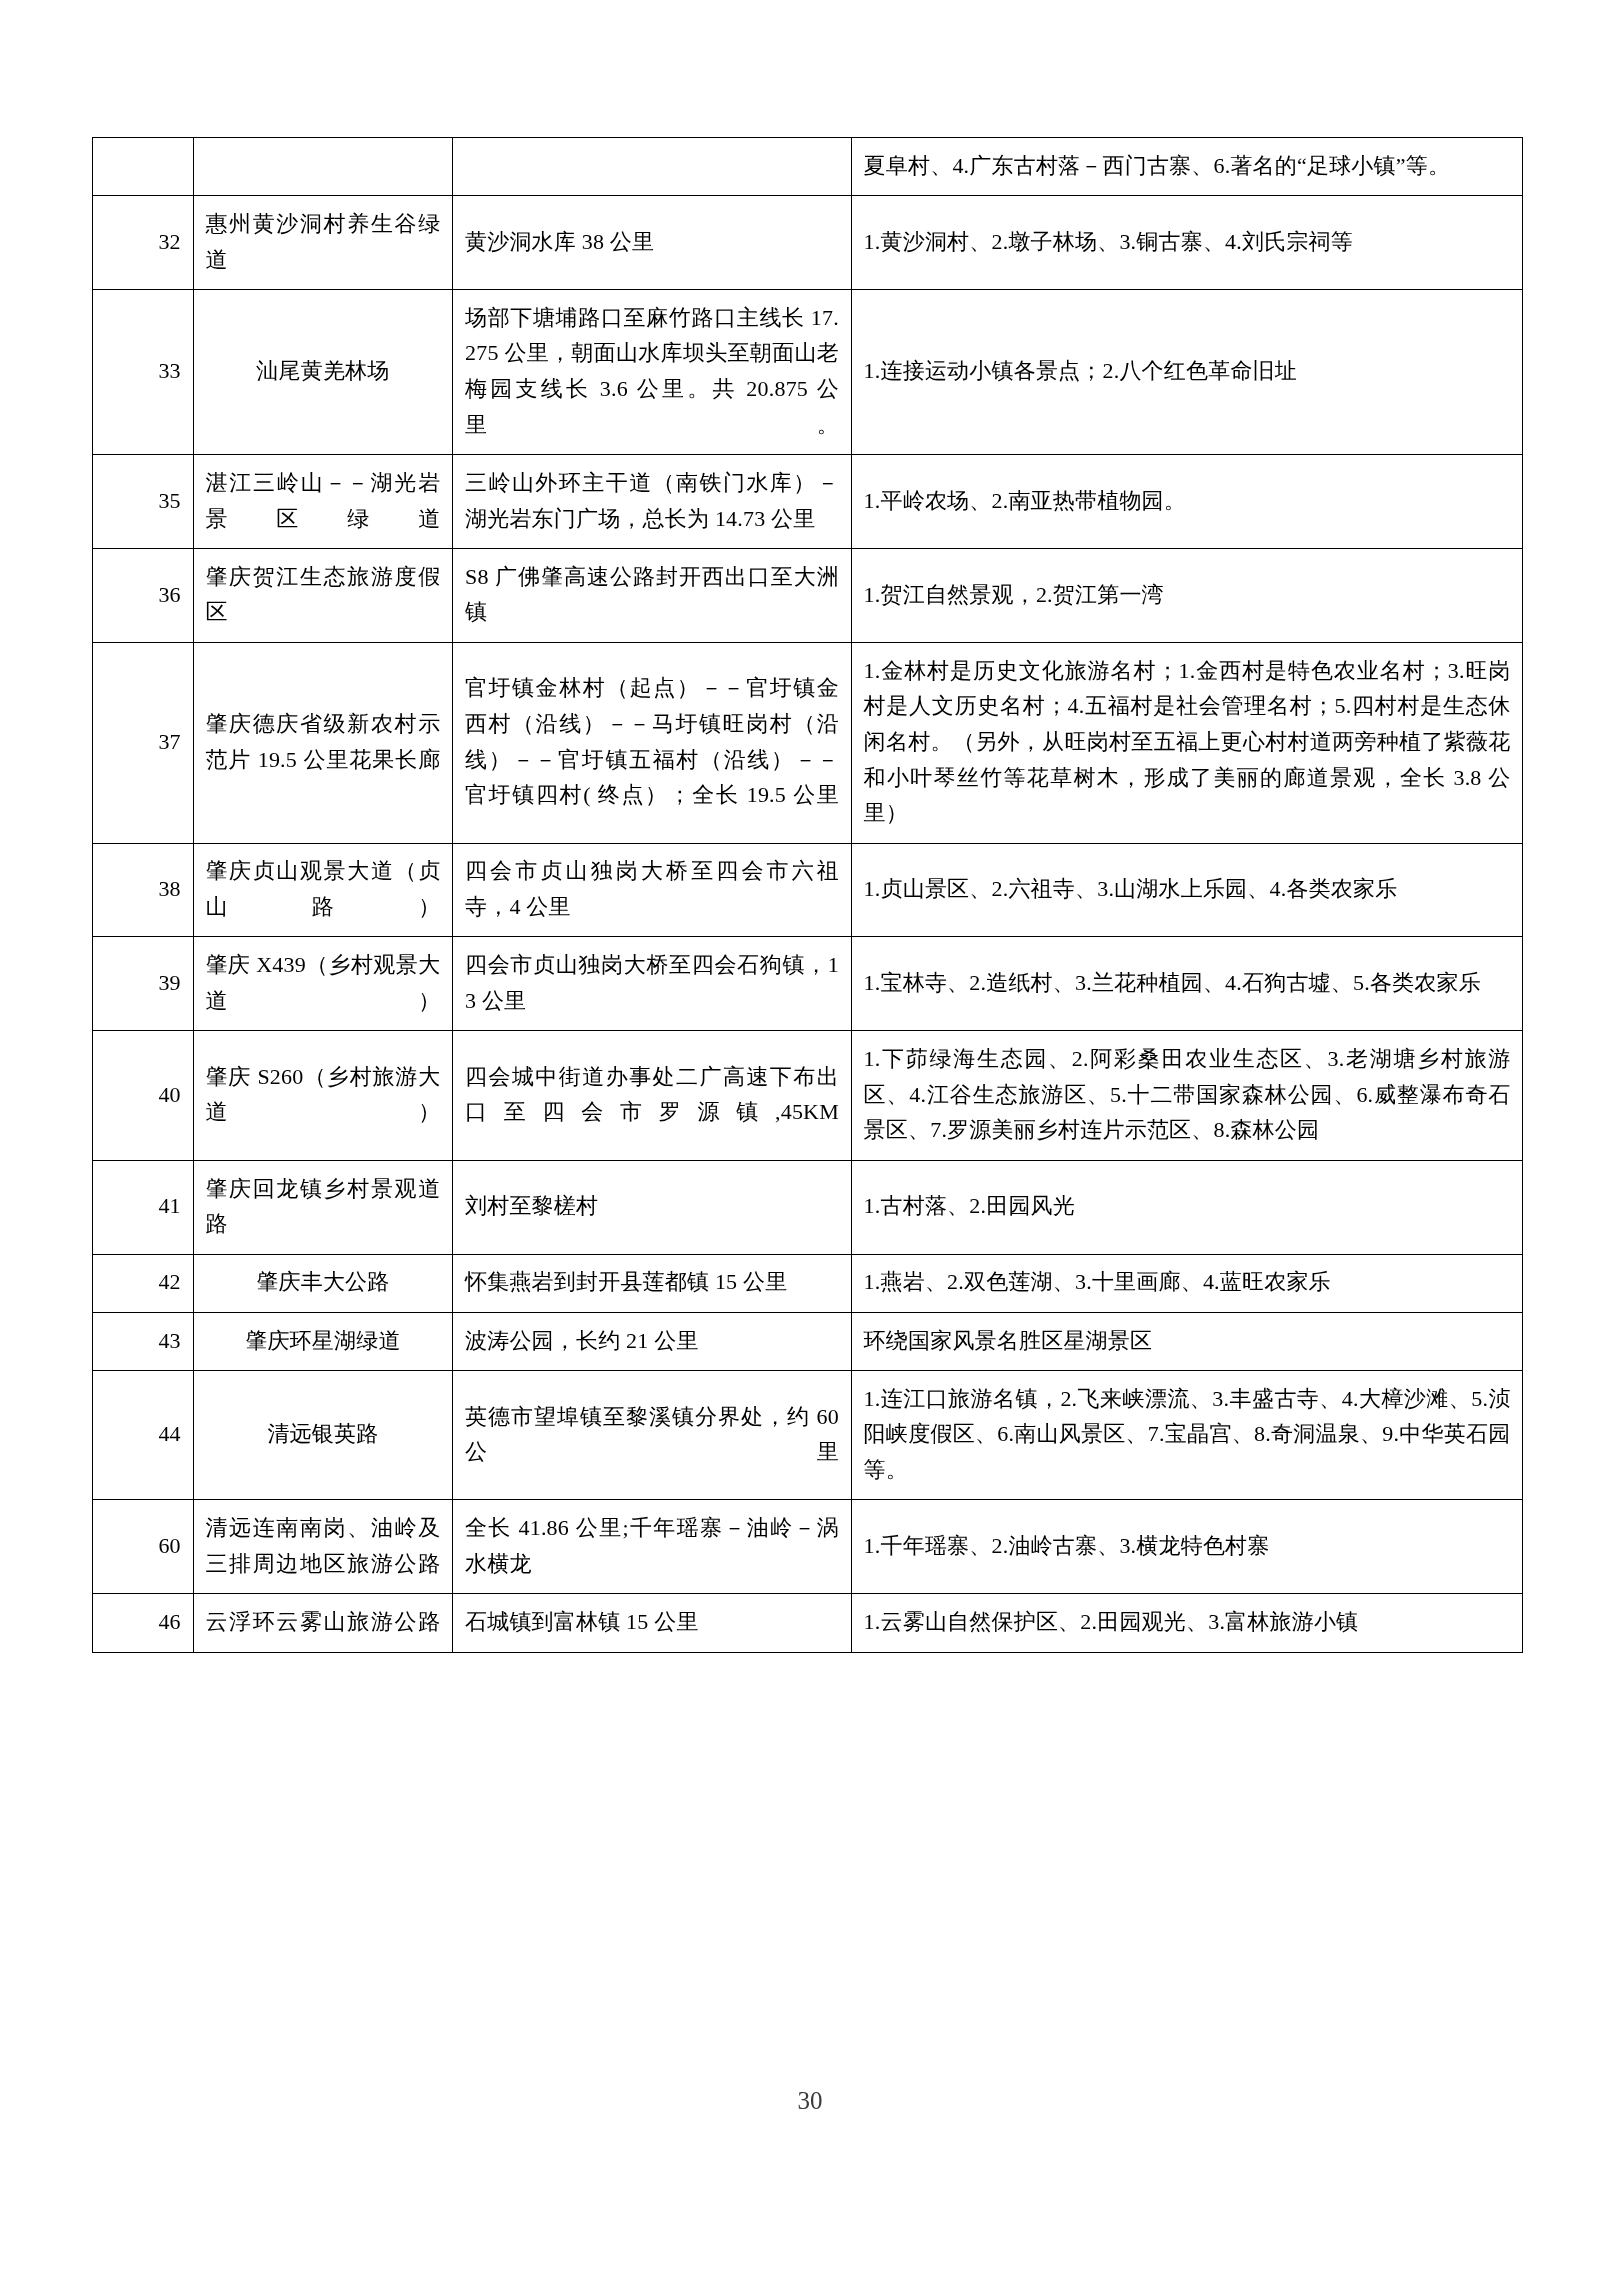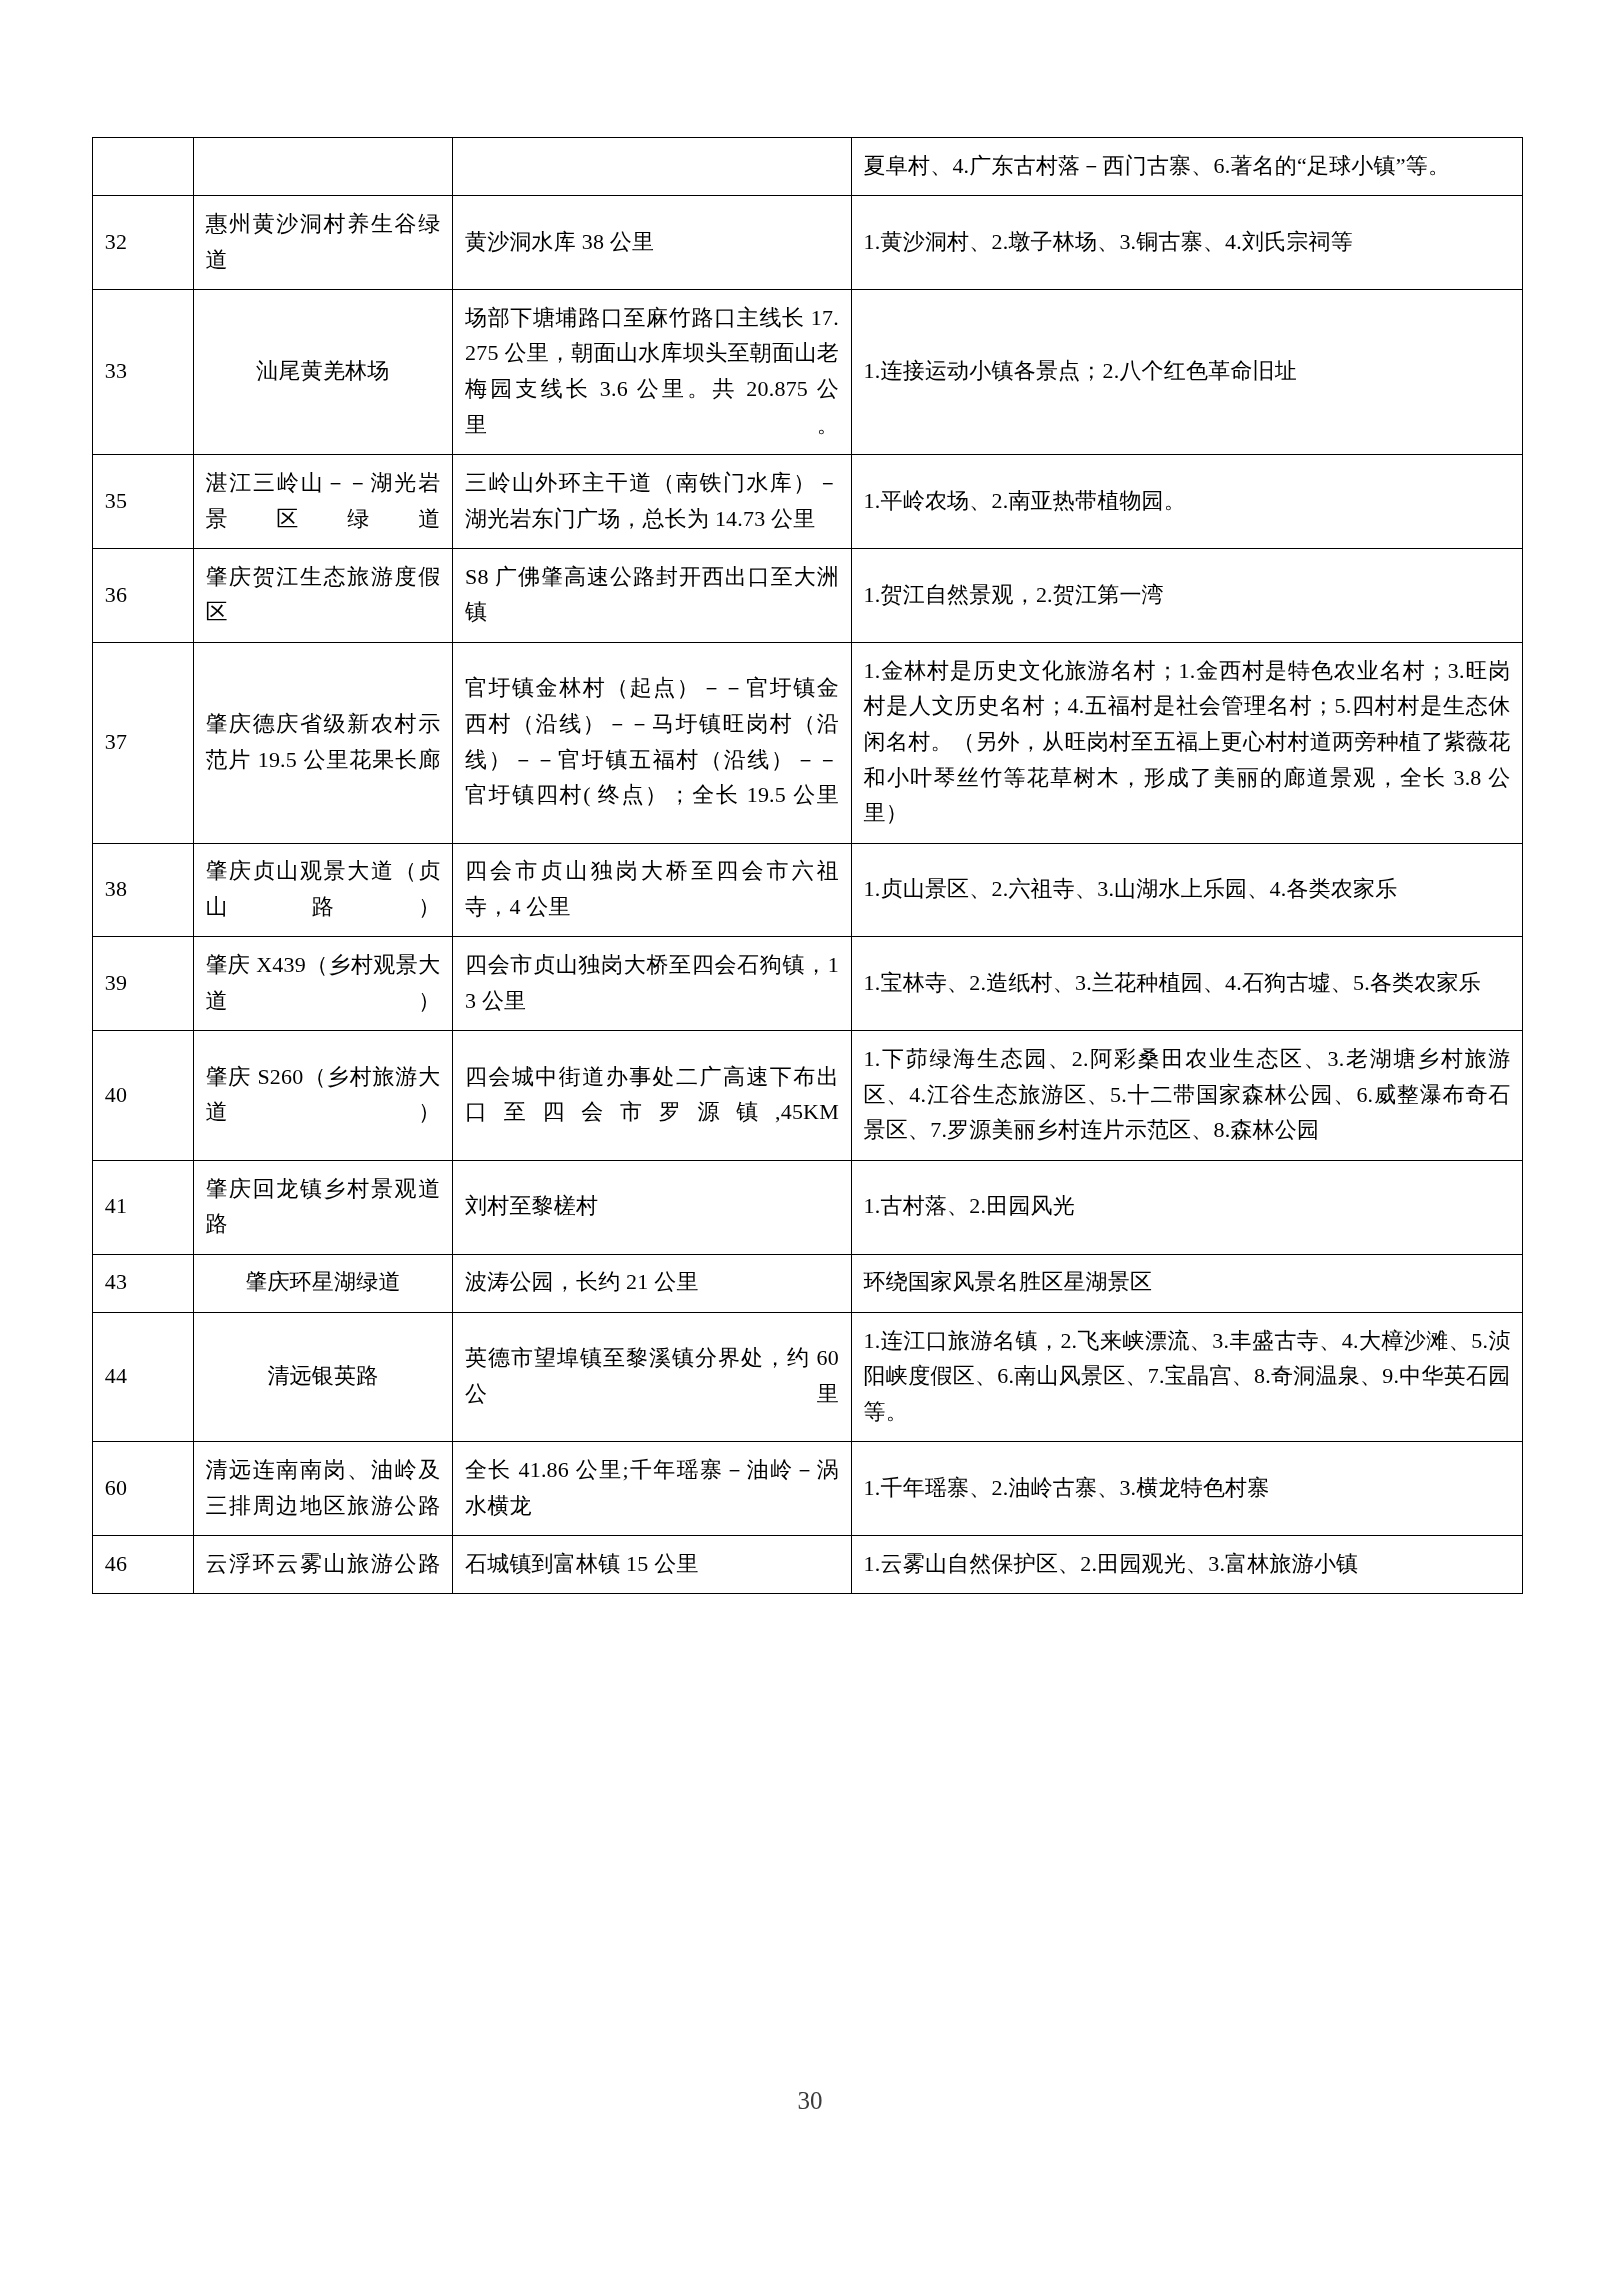--- a/index.html
+++ b/index.html
@@ -32,21 +32,21 @@
     vertical-align: middle;
     padding: 9.8px 11.8px 11.8px 11.8px;
     font-size: 22px;
     line-height: 1.62;
     letter-spacing: 0.2px;
     word-wrap: break-word;
     word-break: break-all;
   }
   td.col-num {
     width: 76px;
-    text-align: left;
+    text-align: right;
     vertical-align: middle;
     padding-left: 3.9px;
     padding-right: 3.9px;
   }
   td.col-name {
     width: 235px;
     text-align: justify;
     text-align-last: justify;
     vertical-align: middle;
   }
@@ -139,20 +139,26 @@
           <td class="col-desc just-desc">四会城中街道办事处二广高速下布出口至四会市罗源镇,45KM</td>
           <td class="col-spots">1.下茆绿海生态园、2.阿彩桑田农业生态区、3.老湖塘乡村旅游区、4.江谷生态旅游区、5.十二带国家森林公园、6.威整瀑布奇石景区、7.罗源美丽乡村连片示范区、8.森林公园</td>
         </tr>
         <tr>
           <td class="col-num">41</td>
           <td class="col-name">肇庆回龙镇乡村景观道路</td>
           <td class="col-desc">刘村至黎槎村</td>
           <td class="col-spots">1.古村落、2.田园风光</td>
         </tr>
         <tr>
+          <td class="col-num">42</td>
+          <td class="col-name center-name">肇庆丰大公路</td>
+          <td class="col-desc">怀集燕岩到封开县莲都镇 15 公里</td>
+          <td class="col-spots">1.燕岩、2.双色莲湖、3.十里画廊、4.蓝旺农家乐</td>
+        </tr>
+        <tr>
           <td class="col-num">43</td>
           <td class="col-name center-name">肇庆环星湖绿道</td>
           <td class="col-desc">波涛公园，长约 21 公里</td>
           <td class="col-spots">环绕国家风景名胜区星湖景区</td>
         </tr>
         <tr>
           <td class="col-num">44</td>
           <td class="col-name center-name">清远银英路</td>
           <td class="col-desc just-desc">英德市望埠镇至黎溪镇分界处，约 60 公里</td>
           <td class="col-spots">1.连江口旅游名镇，2.飞来峡漂流、3.丰盛古寺、4.大樟沙滩、5.浈阳峡度假区、6.南山风景区、7.宝晶宫、8.奇洞温泉、9.中华英石园等。</td>

